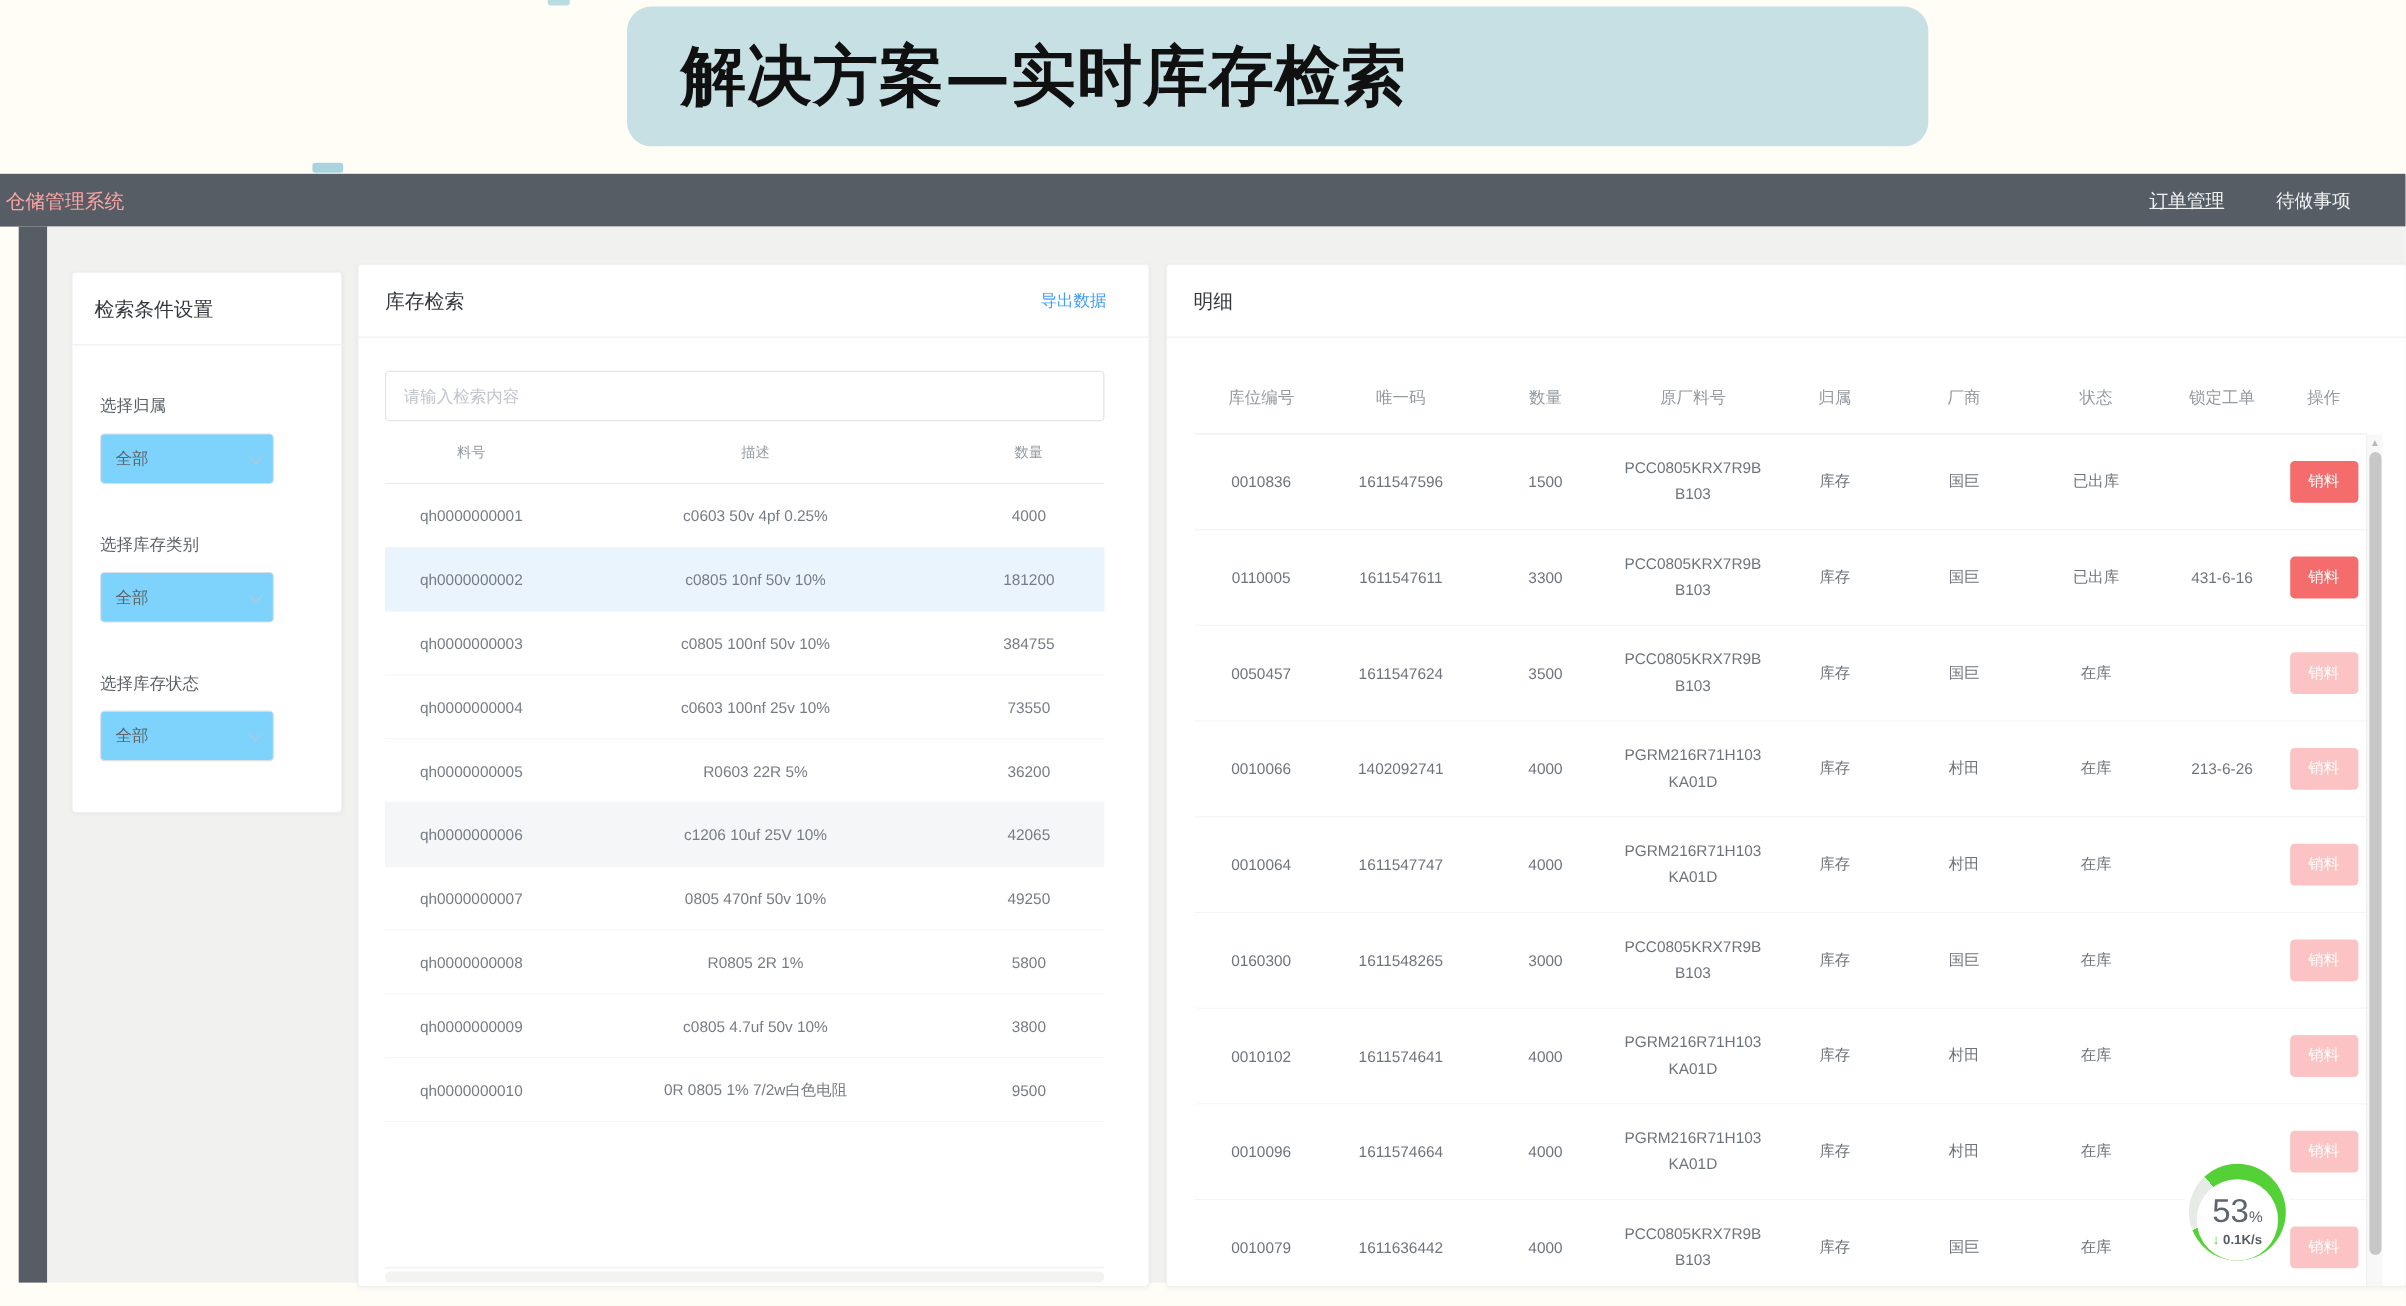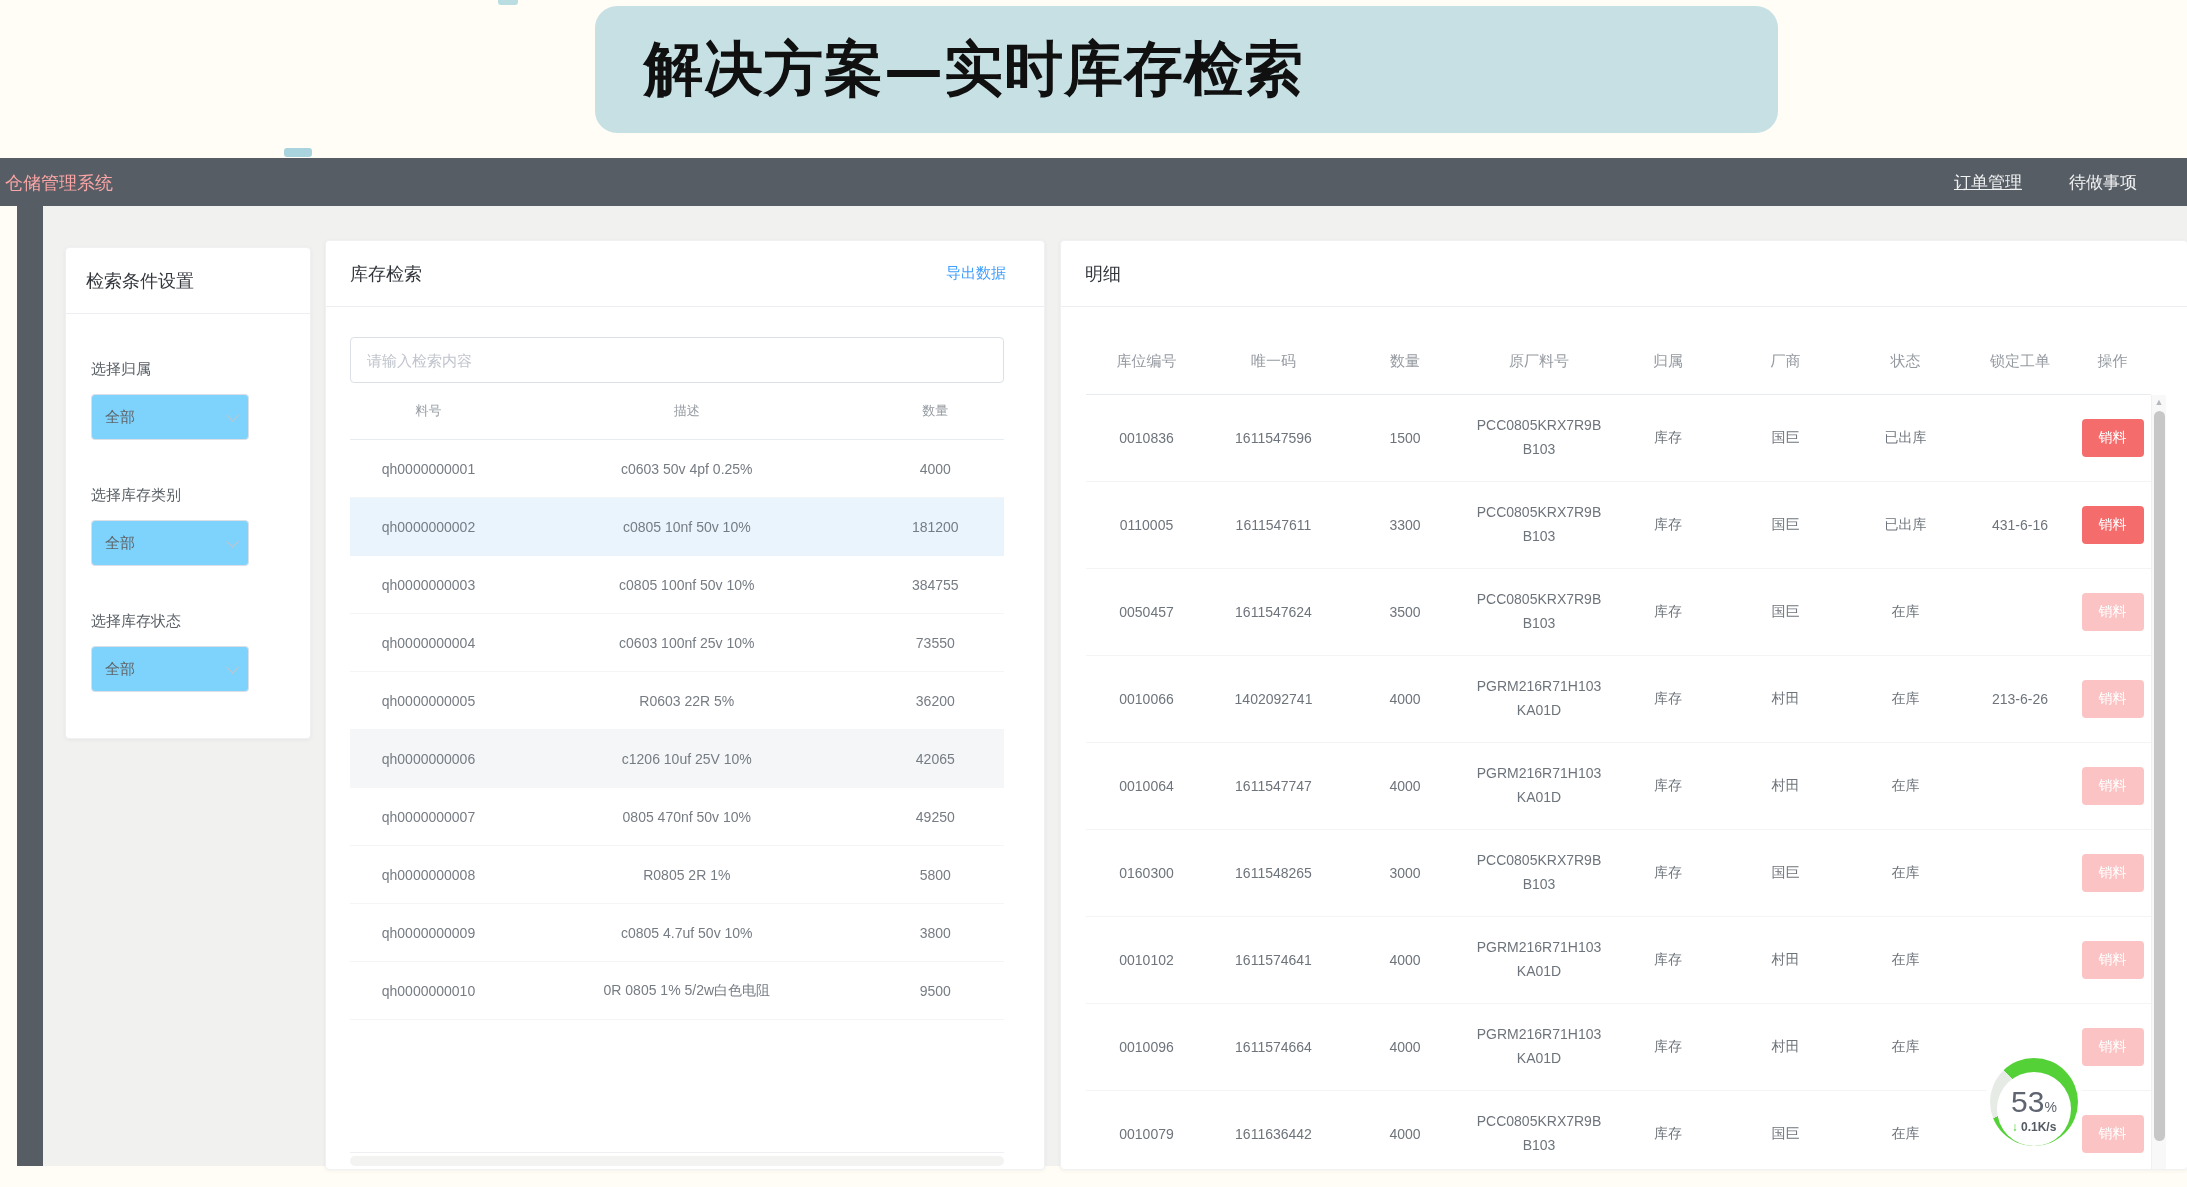--- a/index.html
+++ b/index.html
@@ -6,21 +6,21 @@
   html,body { width:2187px; height:1187px; }
   body {
     font-family:"Liberation Sans", sans-serif;
     background:var(--c-page_bg,#fffdf6);
     position:relative; overflow:hidden;
   }
   .abs { position:absolute; }
 
   
   .banner {
-    left:595px; top:6px; width:1183px; height:127px;
+    left:570px; top:6px; width:1183px; height:127px;
     background:var(--c-banner_bg,#c6e0e3);
     border-radius:22px;
     display:flex; align-items:center; padding-left:49px;
   }
   .banner-title {
     font-family:"DejaVu Serif", serif;
     font-weight:bold; font-size:59px; color:#101010; letter-spacing:1px;
   }
   .dash-a { left:498px; top:0; width:20px; height:5px; background:#badde2; border-radius:0 0 3px 3px; }
   .dash-b { left:284px; top:148px; width:28px; height:9px; background:#a9d4de; border-radius:3px; }
@@ -249,21 +249,21 @@
         </div>
 
         <div class="inv-row">
           <span>qh0000000009</span>
           <span>c0805 4.7uf 50v 10%</span>
           <span>3800</span>
         </div>
 
         <div class="inv-row">
           <span>qh0000000010</span>
-          <span>0R 0805 1% 5/2w白色电阻</span>
+          <span>0R 0805 1% 7/2w白色电阻</span>
           <span>9500</span>
         </div>
       </div>
   </div>
   <div class="inv-bottom-line"></div>
   <div class="h-scrollbar"></div>
 </div>
 
 <div class="card card-detail">
   <div class="card-title-row">

